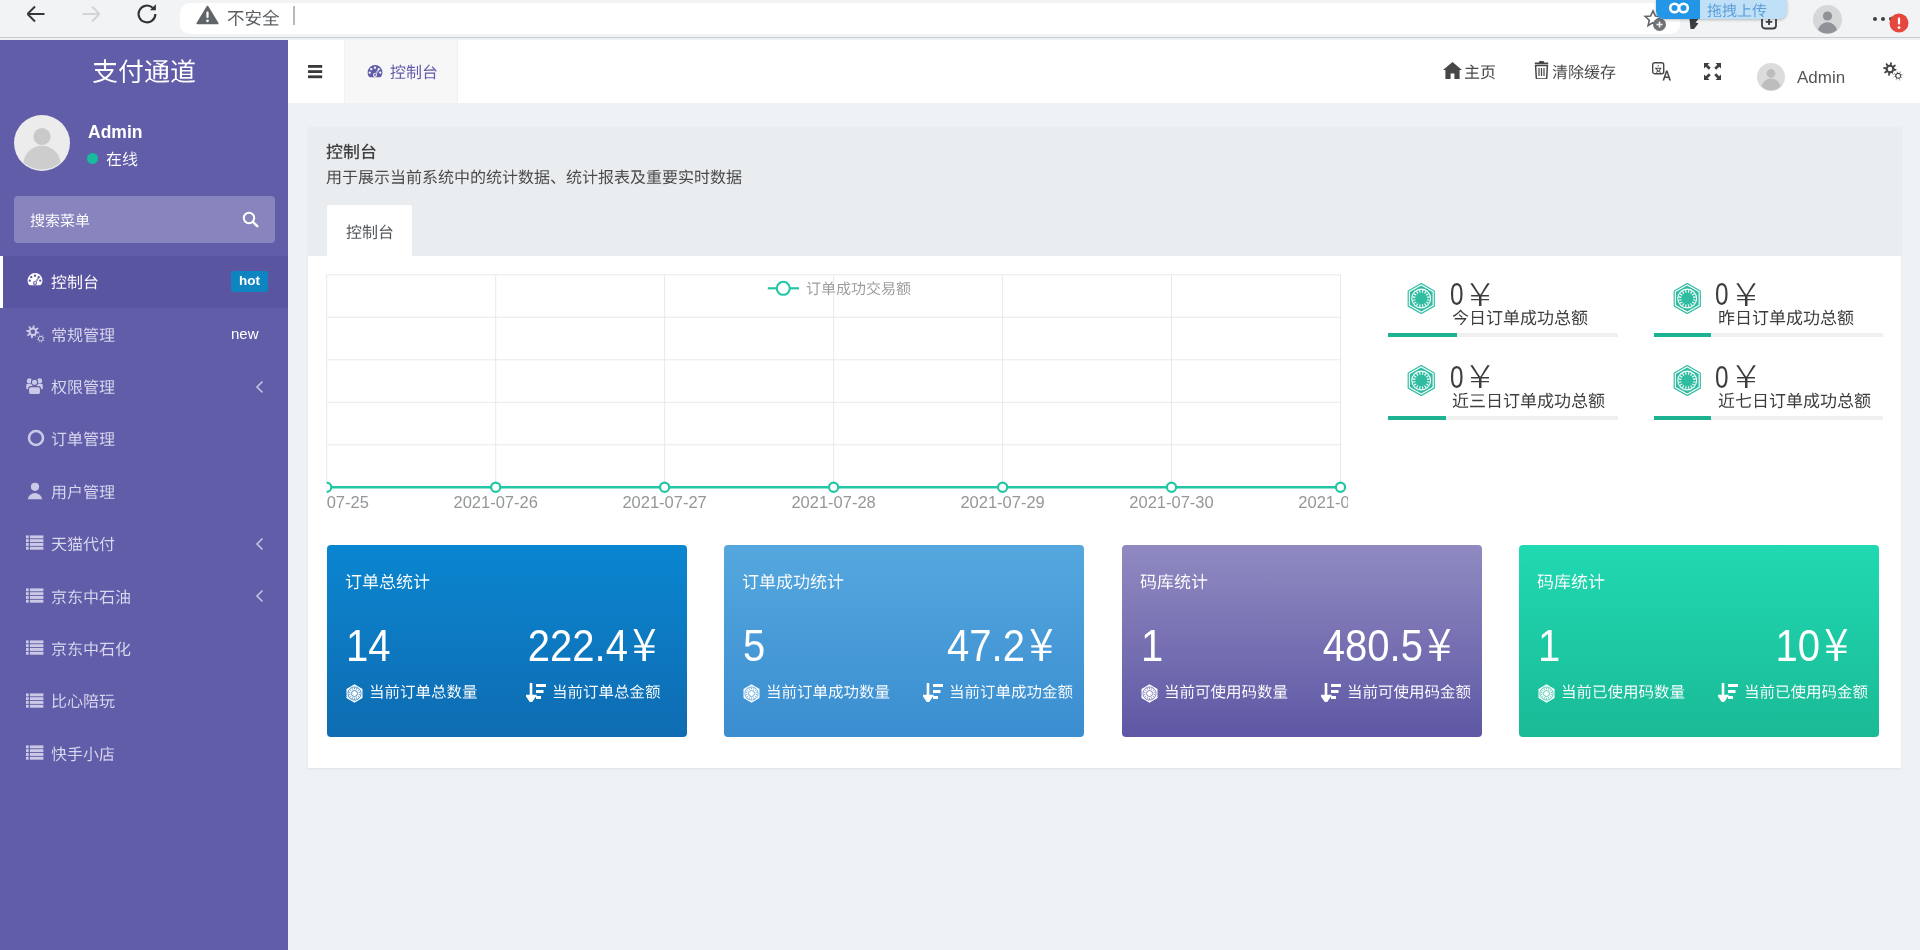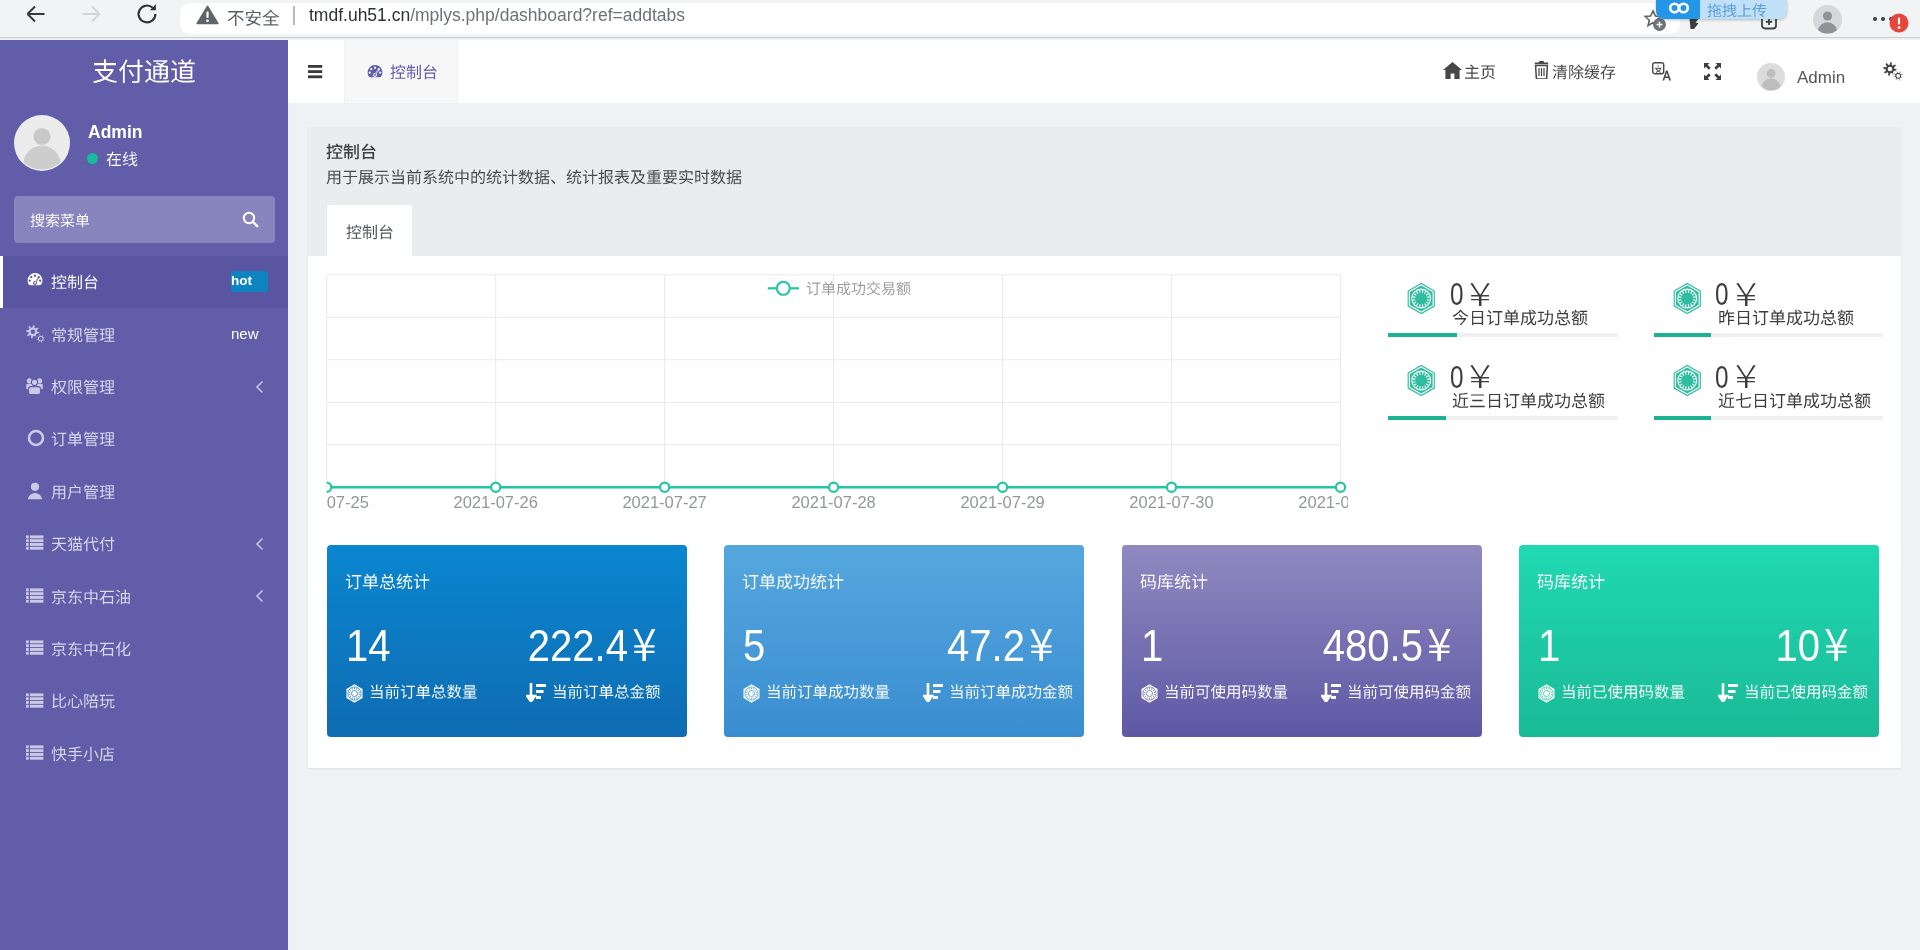--- a/index.html
+++ b/index.html
@@ -122,21 +122,20 @@
       <circle cx="11.5" cy="15.8" r="1.35" fill="#fff"></circle>
     </svg>
     <svg class="t" style="left:227.0px;top:7.1px;" width="56" height="21">
       <g transform="translate(0,17.5) scale(0.1750,0.1750)" fill="#595d61">
         <use href="#gR4e0d" x="0"></use>
         <use href="#gR5b89" x="100"></use>
         <use href="#gR5168" x="200"></use>
       </g>
     </svg>
     <div class="abs" style="left:293px;top:5.5px;width:2px;height:19.5px;background:#b7babd"></div>
-    <div class="abs" style="left:309px;top:5.2px;font-size:17.5px;color:#2f3133">tmdf.uh51.cn<span style="color:#6e7276">/mplys.php/dashboard?ref=addtabs</span></div>
     <svg class="abs" style="left:1642px;top:8px" width="28" height="24" viewBox="0 0 28 24">
       <path d="M11 2.8 13.4 8l5.4.5-4.1 3.7 1.2 5.3-4.9-2.9-4.9 2.9 1.2-5.3L3.2 8.5 8.6 8Z" fill="none" stroke="#5f6368" stroke-width="1.6"></path>
       <circle cx="17.5" cy="16.5" r="6.5" fill="#707376"></circle>
       <path d="M17.5 13.5v6M14.5 16.5h6" stroke="#f2f3f5" stroke-width="1.6"></path>
     </svg>
     <svg class="abs" style="left:1689px;top:19px" width="10" height="10" viewBox="0 0 10 10">
       <path d="M0.5 0h9L6.5 3.5l3 .8L5 10H1.5Z" fill="#3b3d40"></path>
     </svg>
     <svg class="abs" style="left:1761px;top:14px" width="17" height="16" viewBox="0 0 17 16">
       <rect x="1" y="1" width="14" height="13.5" rx="3" fill="none" stroke="#3c4043" stroke-width="1.8"></rect>
@@ -220,21 +219,21 @@
       <circle cx="9" cy="11.7" r="1.0" fill="#ffffff"></circle>
       <path d="M8.9 11.2 12.1 6.8l.3.2-2.9 4.6Z" fill="#ffffff"></path>
     </svg>
     <svg class="t" style="left:51.0px;top:272.1px;" width="52" height="19">
       <g transform="translate(0,16.0) scale(0.1600,0.1600)" fill="#ffffff">
         <use href="#gR63a7" x="0"></use>
         <use href="#gR5236" x="100"></use>
         <use href="#gR53f0" x="200"></use>
       </g>
     </svg>
-    <div class="abs" style="left:231px;top:271.3px;width:37px;height:21px;background:#0e85c0;border-radius:3px;color:#fff;font-weight:bold;font-size:13.5px;text-align:left;line-height:20px">hot</div>
+    <div class="abs" style="left:231px;top:271.3px;width:37px;height:21px;background:#0e85c0;border-radius:3px;color:#fff;font-weight:bold;font-size:13.5px;text-align:center;line-height:20px">hot</div>
     <svg class="abs" style="left:26px;top:325px" width="20" height="19" viewBox="0 0 20 19">
       <path d="M13.4 7.2 13.1 8.6 10.7 8.5 10.0 9.5 11.2 11.8 10.0 12.6 8.3 10.7 7.2 11.0 6.4 13.4 5.0 13.1 5.1 10.7 4.1 10.0 1.8 11.2 1.0 10.0 2.9 8.3 2.6 7.2 0.2 6.4 0.5 5.0 2.9 5.1 3.6 4.1 2.4 1.8 3.6 1.0 5.3 2.9 6.4 2.6 7.2 0.2 8.6 0.5 8.5 2.9 9.5 3.6 11.8 2.4 12.6 3.6 10.7 5.3 11.0 6.4Z M4.6 6.8 a2.2 2.2 0 1 0 4.5 0 a2.2 2.2 0 1 0 -4.5 0Z" fill="#cbc9e6" fill-rule="evenodd"></path>
       <path d="M19.7 15.8 19.2 16.8 17.3 15.9 16.5 16.5 16.8 18.6 15.6 18.9 14.9 17.0 13.9 16.9 12.6 18.5 11.6 18.0 12.5 16.1 11.9 15.3 9.8 15.6 9.5 14.4 11.4 13.7 11.5 12.7 9.9 11.4 10.4 10.4 12.3 11.3 13.1 10.7 12.8 8.6 14.0 8.3 14.7 10.2 15.7 10.3 17.0 8.7 18.0 9.2 17.1 11.1 17.7 11.9 19.8 11.6 20.1 12.8 18.2 13.5 18.1 14.5Z M13.5 13.6 a1.3 1.3 0 1 0 2.6 0 a1.3 1.3 0 1 0 -2.6 0Z" fill="#cbc9e6" fill-rule="evenodd" stroke="#615da8" stroke-width="1.1"></path>
     </svg>
     <svg class="t" style="left:51.0px;top:324.5px;" width="68" height="19">
       <g transform="translate(0,16.0) scale(0.1600,0.1600)" fill="#d9d8ef">
         <use href="#gR5e38" x="0"></use>
         <use href="#gR89c4" x="100"></use>
         <use href="#gR7ba1" x="200"></use>
         <use href="#gR7406" x="300"></use>

